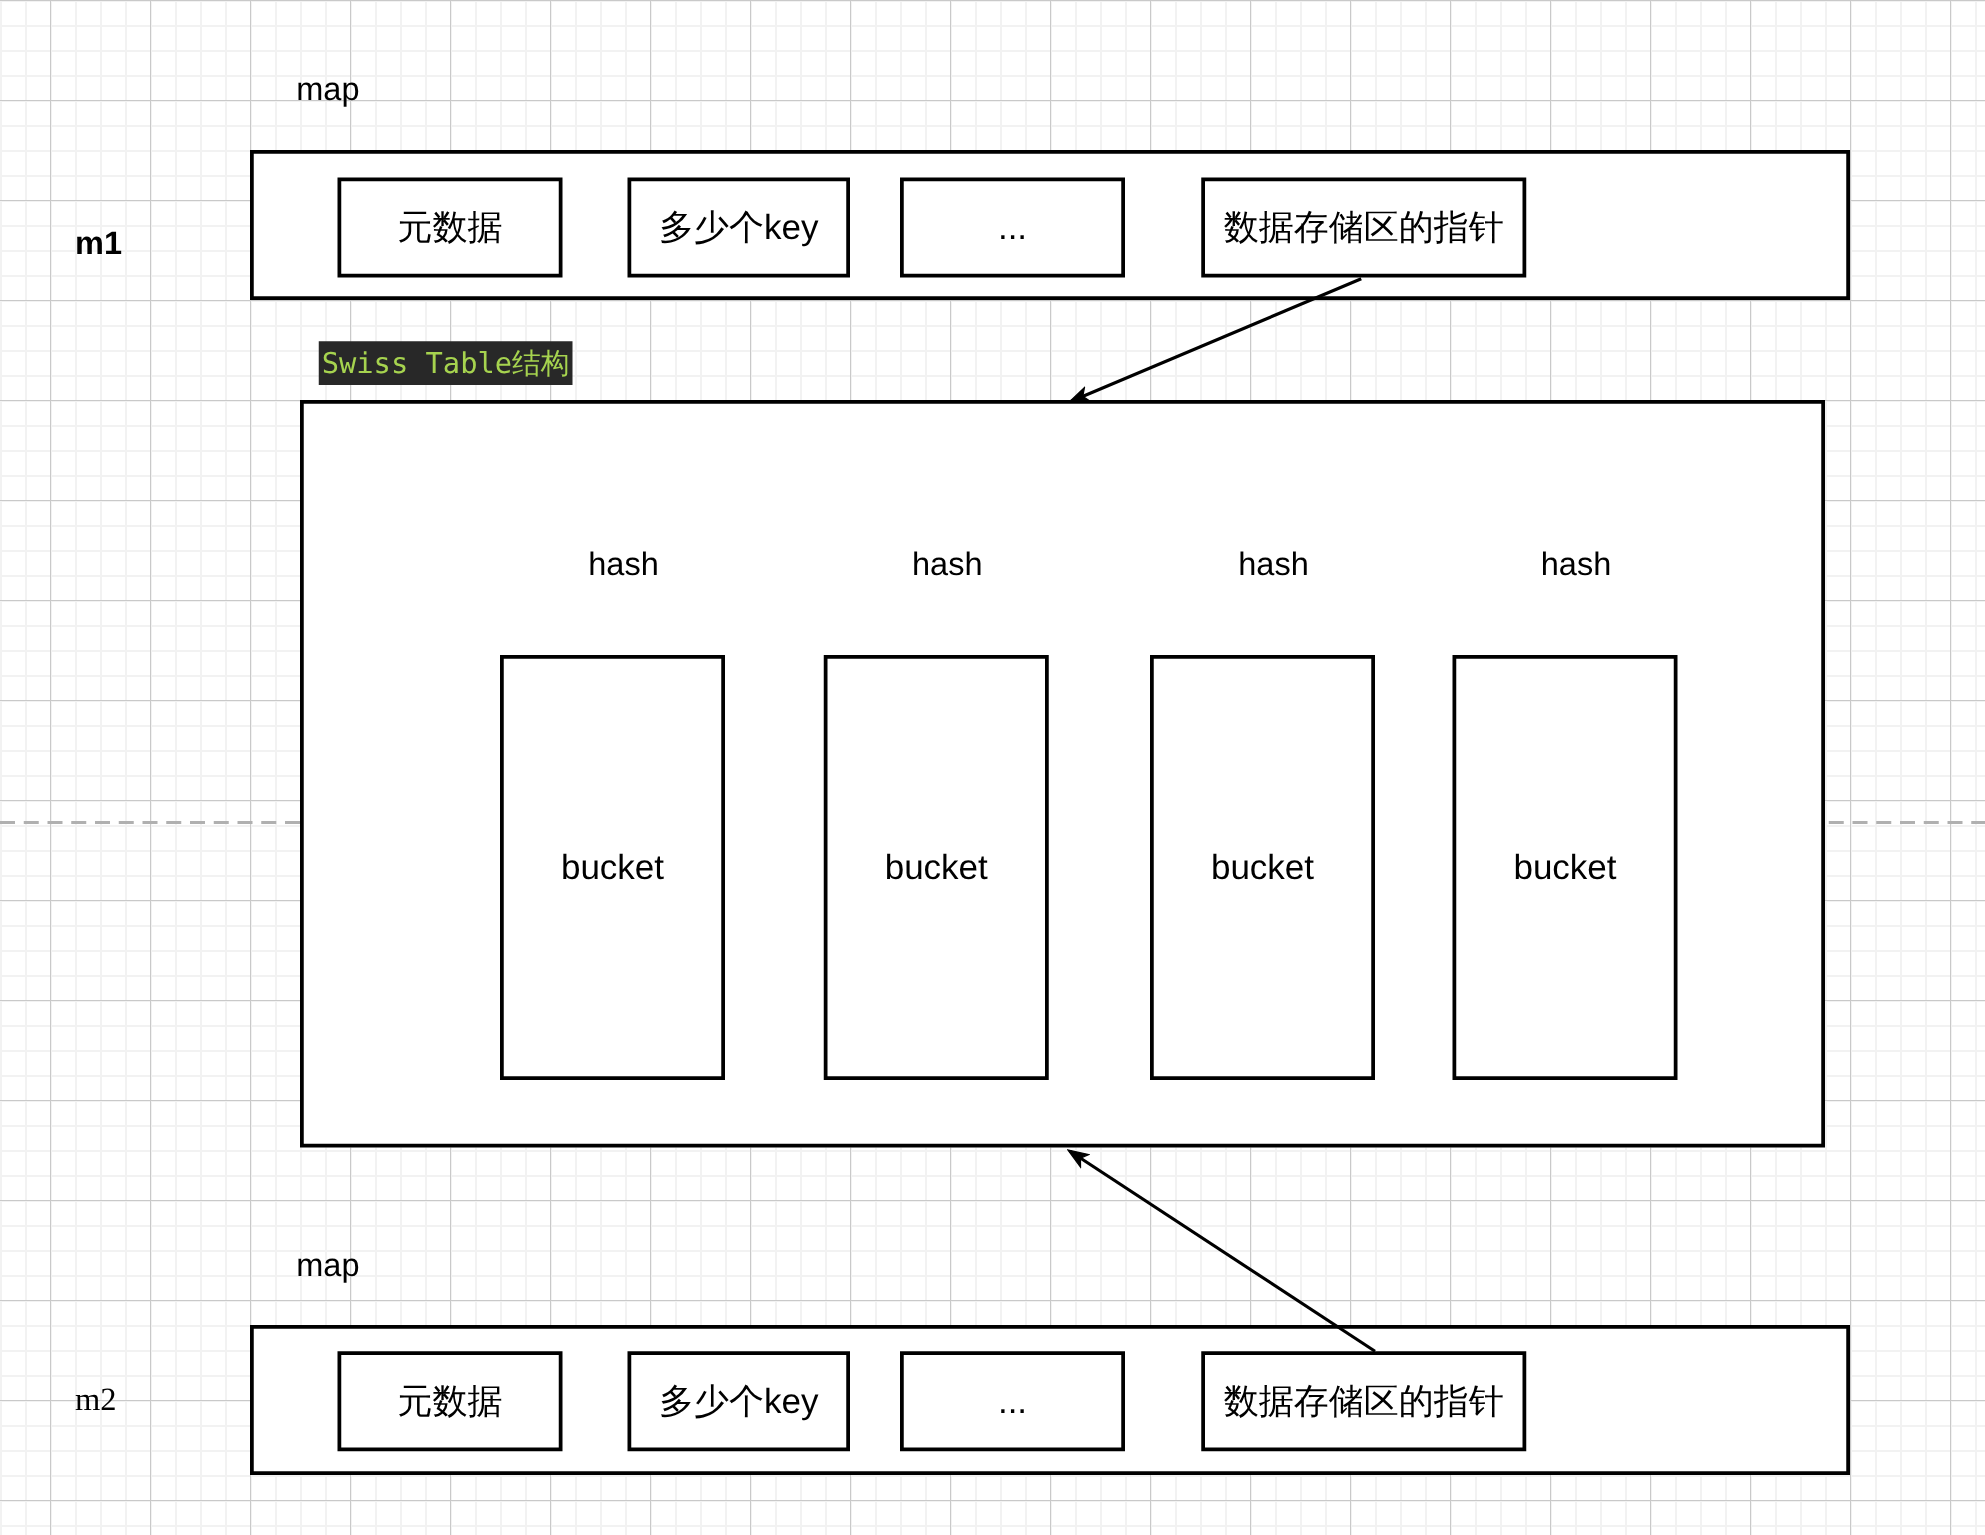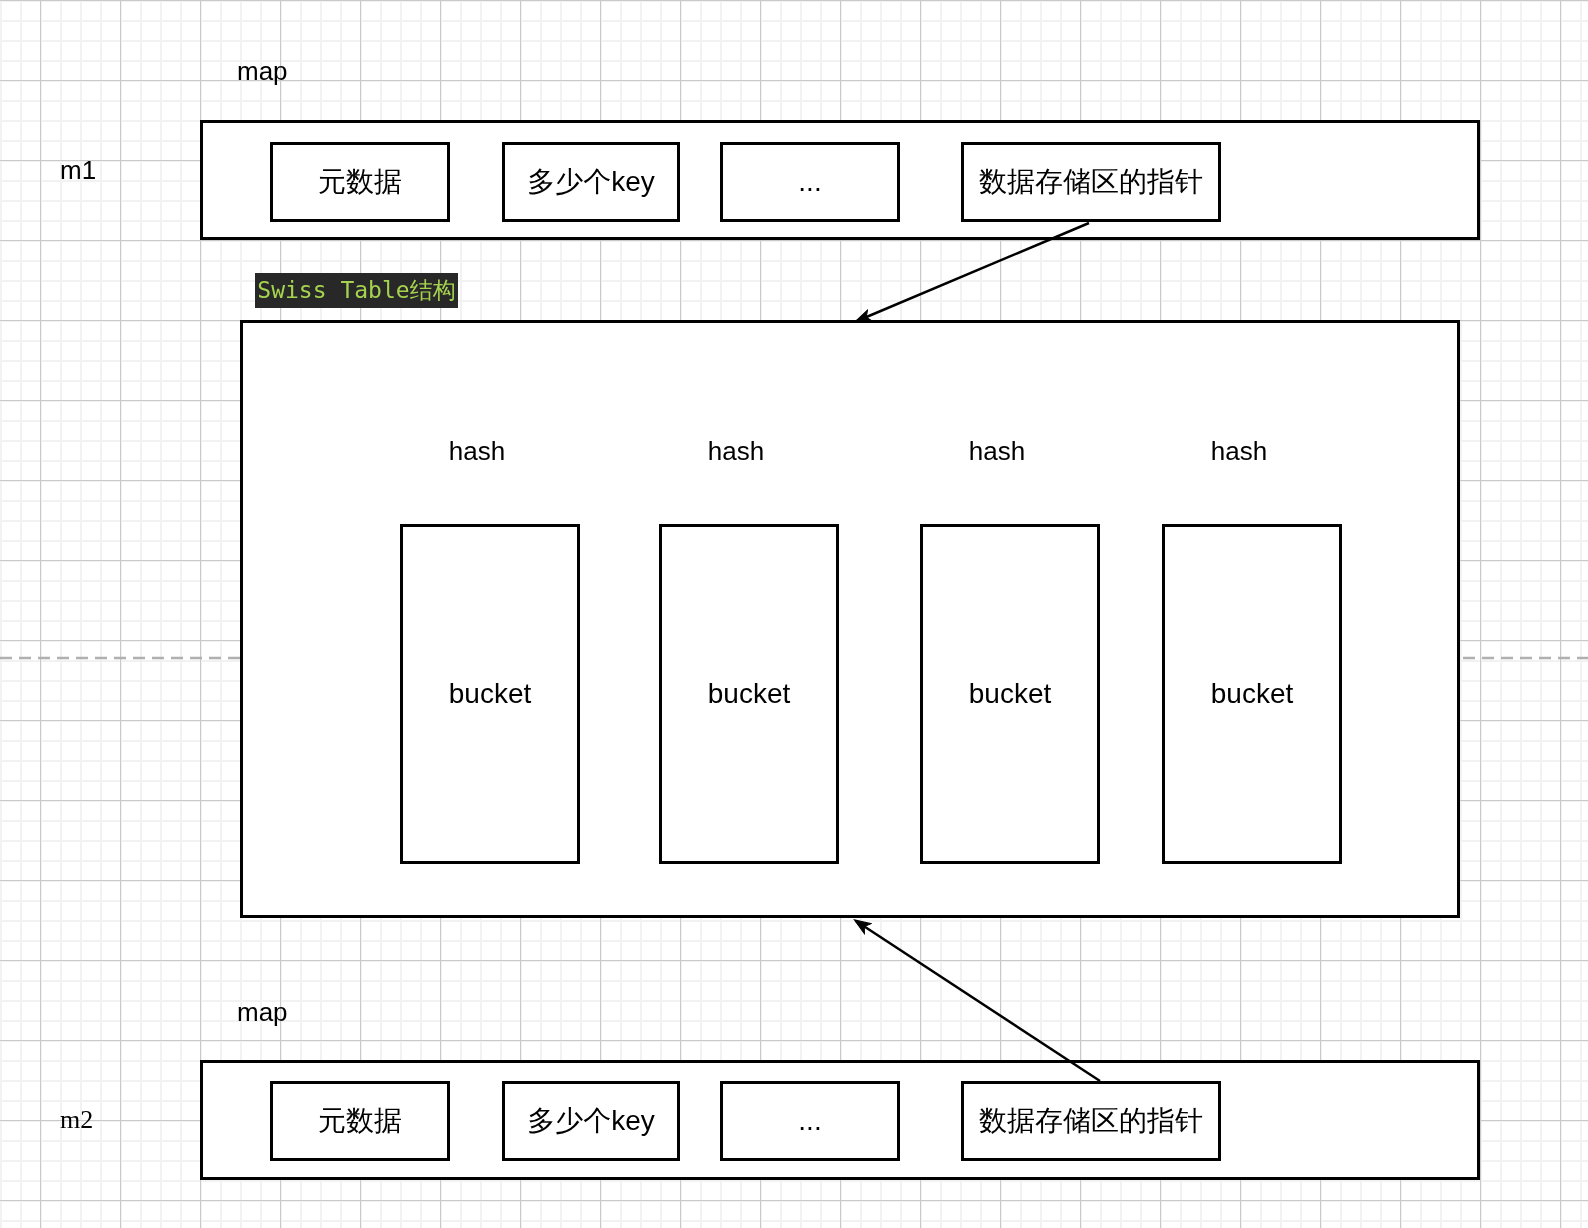--- a/index.html
+++ b/index.html
@@ -47,21 +47,21 @@
     white-space: nowrap;
     z-index: 2;
   }
   .txt {
     position: absolute;
     font-size: 26px;
     line-height: 30px;
     white-space: nowrap;
     z-index: 2;
   }
-  .txt.center { text-align: center; }
+  .txt.center { text-align: right; }
   .swiss-title {
     position: absolute;
     left: 255px; top: 273px;
     width: 203px; height: 35px;
     background: #282828;
     color: #a6d34f;
     font-family: "DejaVu Sans Mono", "Liberation Mono", monospace;
     font-weight: normal;
     font-size: 23px;
     display: flex;
@@ -89,21 +89,21 @@
   #bucket-2 { left: 920px; }
   #bucket-3 { left: 1162px; }
   
   #m2-rect   { left: 200px; top: 1060px; width: 1280px; height: 120px; }
   #m2-f0     { left: 270px; top: 1081px; width: 180px;  height: 80px; }
   #m2-f1     { left: 502px; top: 1081px; width: 178px;  height: 80px; }
   #m2-f2     { left: 720px; top: 1081px; width: 180px;  height: 80px; }
   #m2-f3     { left: 961px; top: 1081px; width: 260px;  height: 80px; }
   
   #map-top-lbl    { left: 237px; top: 56px; }
-  #m1-lbl         { left: 60px;  top: 155px; }
+  #m1-lbl         { left: 60px;  top: 179px; font-weight: bold; }
   #map-bottom-lbl { left: 237px; top: 997px; }
   #m2-lbl         { left: 60px;  top: 1105px; font-family: Liberation Serif, serif; }
 </style>
 </head>
 <body>
 
 <div class="canvas">
 
   <svg class="layer" id="divider-layer" viewBox="0 0 1588 1228">
     <line x1="0" y1="658" x2="1588" y2="658" stroke="#b0b0b0" stroke-width="2.5" stroke-dasharray="12 7"></line>

